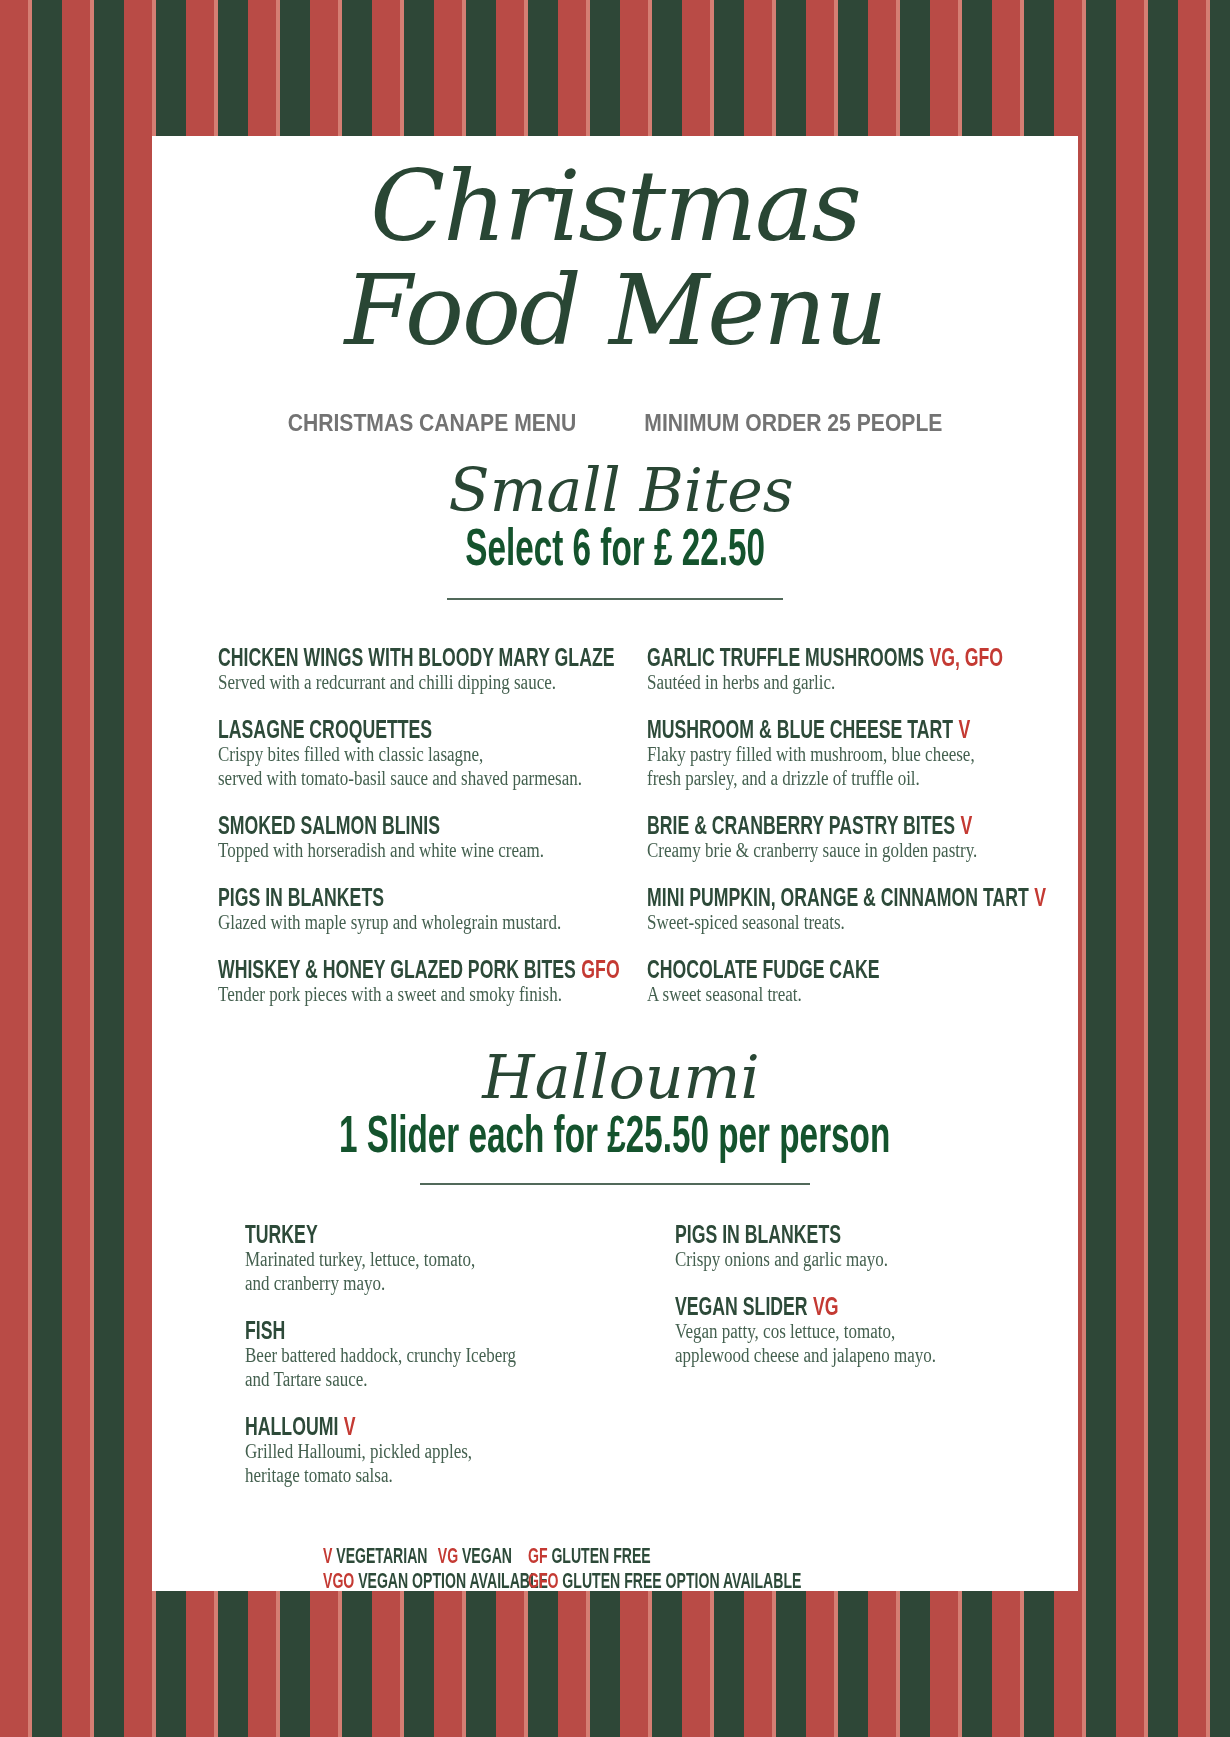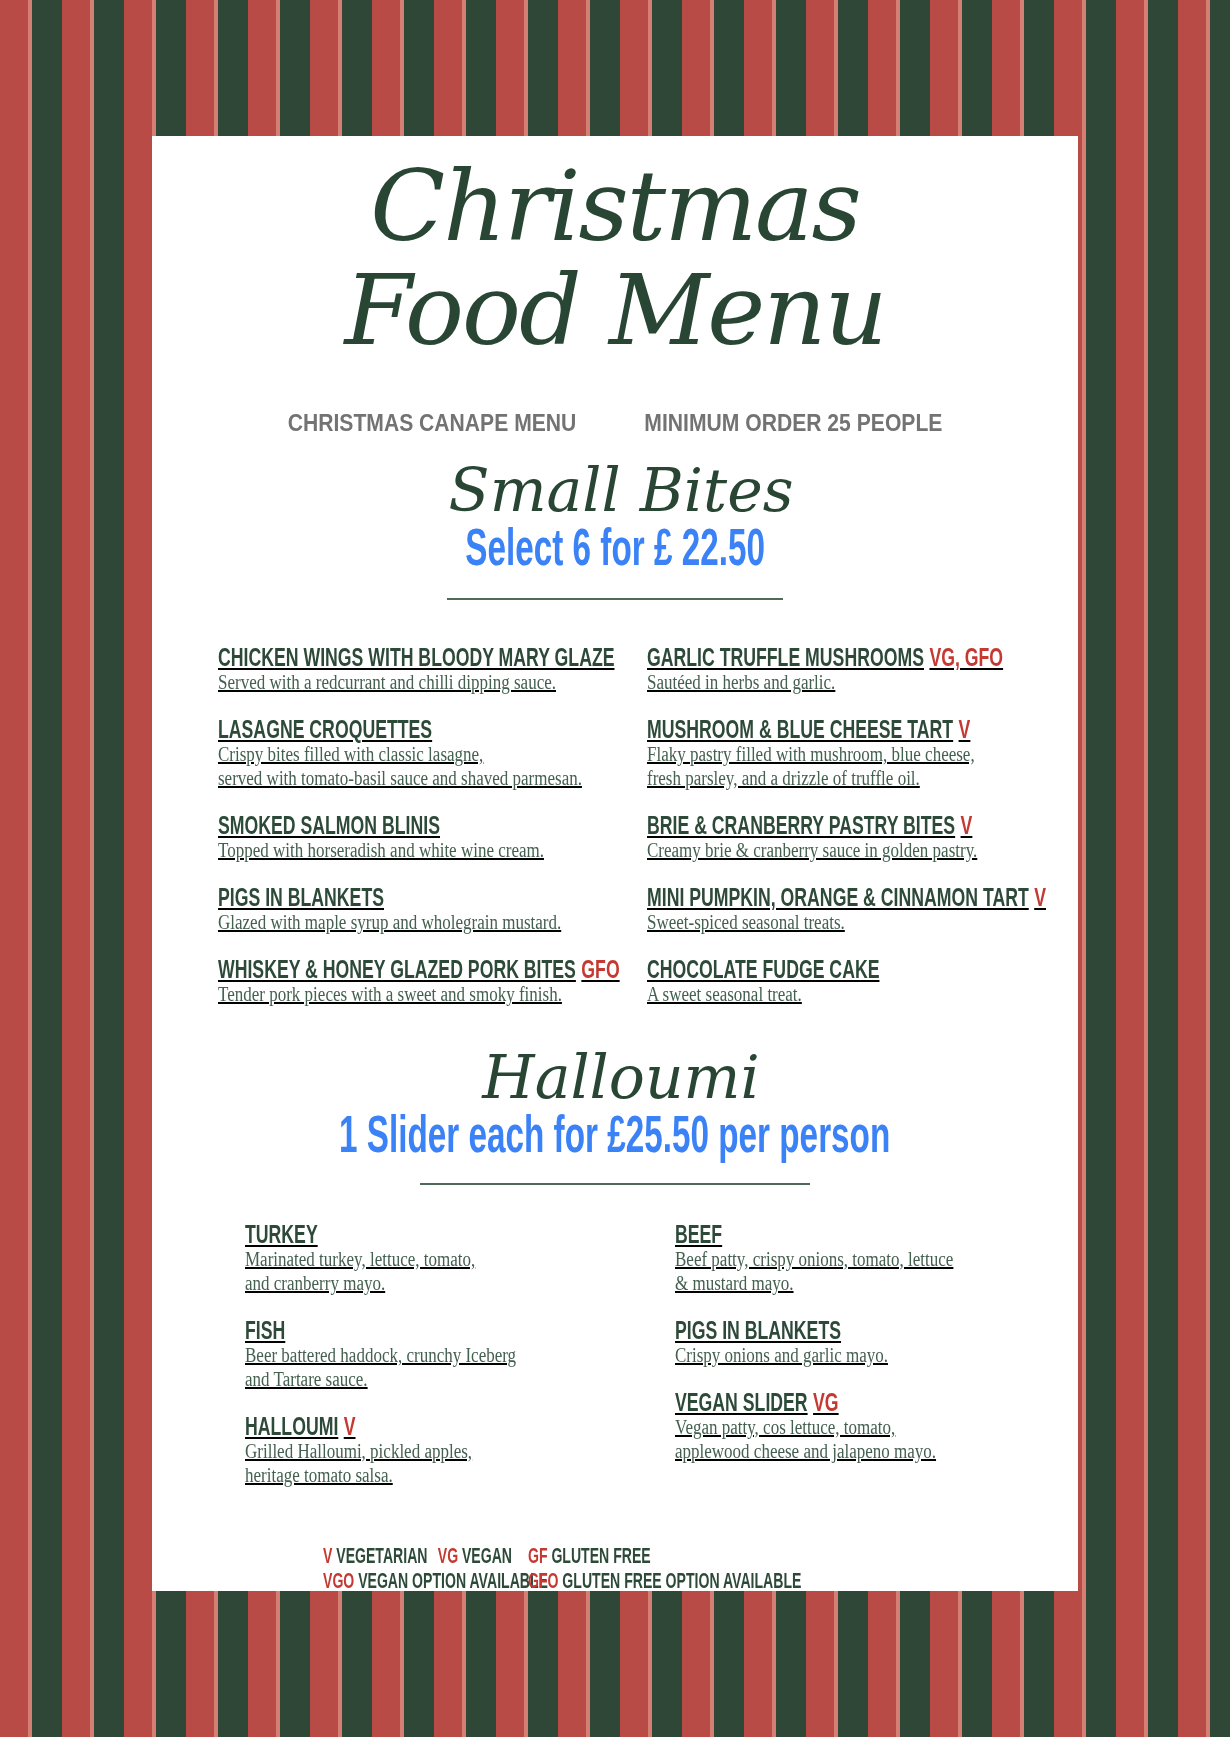--- a/index.html
+++ b/index.html
@@ -18,28 +18,28 @@
   .title-line { font-size:98px; line-height:104px; letter-spacing:-2px; font-weight:400; }
   .title-block { margin-top:8px; }
   .subtitle { margin-top:46px; line-height:30px; color:#737373; white-space:nowrap; }
   .cond {
     display:inline-block; font-weight:700; white-space:nowrap;
     transform-origin:center center;
   }
   .subtitle .cond { font-size:24px; transform:scaleX(0.88); }
   .subtitle .gap { display:inline-block; width:28px; }
   .section-script { font-size:60px; line-height:66px; margin-top:16px;margin-left:12px; }
-  .price { margin-top:2px; line-height:44px; color:#3b82f6; }
+  .price { margin-top:2px; line-height:44px; color:#14532d; }
   .price .cond { font-size:52px; transform:scaleX(0.64); }
   .rule { height:2px; background:#51695a; margin:16px auto 0; }
   .rule.r1 { width:336px; }
   .rule.r2 { width:390px; margin-top:14px; }
   .menu-grid {
     display:grid; grid-template-columns:429px 1fr;
-    margin:44px 10px 0 66px; text-align:left;text-decoration:underline;
+    margin:44px 10px 0 66px; text-align:left;
   }
   .menu-grid.sliders { grid-template-columns:430px 1fr; margin:36px 10px 0 93px; }
   .item { margin-bottom:22px; }
   .item-title {
     display:block; width:max-content; font-weight:700; font-size:26px; line-height:26px;
     color:#2d4a39; white-space:nowrap; transform:scaleX(0.68); transform-origin:left center;
   }
   .item-title .tag { color:#c43a33; margin-left:8px; }
   .item-title .tag:empty { margin:0; }
   .item-desc {
@@ -143,25 +143,20 @@
 and Tartare sauce.</div>
       </div>
       <div class="item">
         <span class="item-title"><span>HALLOUMI</span><span class="tag">V</span></span>
         <div class="item-desc">Grilled Halloumi, pickled apples,
 heritage tomato salsa.</div>
       </div>
     </div>
     <div>
       <div class="item">
-        <span class="item-title"><span>BEEF</span><span class="tag"></span></span>
-        <div class="item-desc">Beef patty, crispy onions, tomato, lettuce
-&amp; mustard mayo.</div>
-      </div>
-      <div class="item">
         <span class="item-title"><span>PIGS IN BLANKETS</span><span class="tag"></span></span>
         <div class="item-desc">Crispy onions and garlic mayo.</div>
       </div>
       <div class="item">
         <span class="item-title"><span>VEGAN SLIDER</span><span class="tag">VG</span></span>
         <div class="item-desc">Vegan patty, cos lettuce, tomato,
 applewood cheese and jalapeno mayo.</div>
       </div>
     </div>
   </div>

